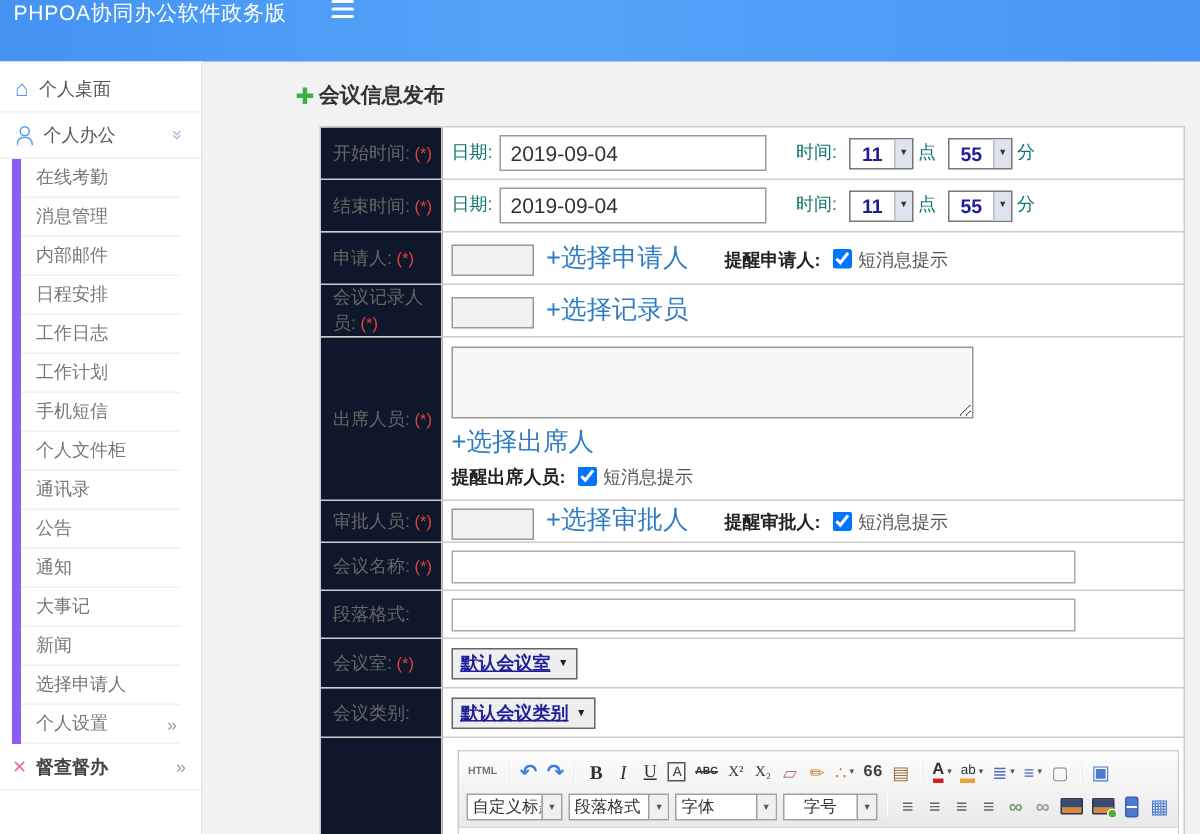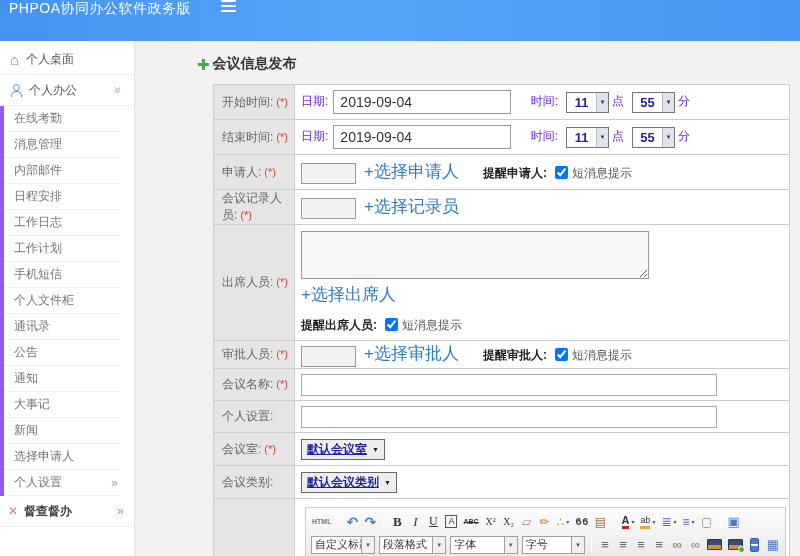--- a/index.html
+++ b/index.html
@@ -15,59 +15,59 @@
   
   .layout{display:flex;height:515px}
   .sidebar{width:135px;background:#fff;border-right:1px solid #e3e3e3;padding-top:3px;overflow:hidden}
   .side-top{height:31px;display:flex;align-items:center;border-bottom:1px solid #f0f0f0;cursor:pointer}
   .side-top .lb{font-size:12px;color:#555}
   .home-icon{color:#4a9af5;font-size:15px;margin:0 7px 0 10px;line-height:1}
   .person-icon{width:12px;height:13px;margin:0 7px 0 10px;position:relative;display:inline-block}
   .person-icon::before{content:"";position:absolute;top:0;left:3px;width:5px;height:5px;border:1px solid #4a9af5;border-radius:50%}
   .person-icon::after{content:"";position:absolute;bottom:0;left:1px;width:9px;height:5px;border:1px solid #4a9af5;border-bottom:none;border-radius:5px 5px 0 0}
   .chev-down{margin-left:auto;margin-right:12px;color:#9ab8dd;font-size:12px;transform:rotate(90deg)}
-  .submenu{border-left:4px solid #8b5cf6}
+  .submenu{margin-left:8px;border-left:6px solid #8b5cf6}
   .sub-item{height:26px;display:flex;align-items:center;border-bottom:1px solid #f0f0f0;margin-right:14px;padding-left:10px;cursor:pointer}
   .sub-item .lb{font-size:12px;color:#777}
   .sub-item .arrow{margin-left:auto;margin-right:2px;color:#999;font-size:12px}
   .shuffle-icon{color:#ef6e9e;font-size:12px;margin:0 6px 0 8px;font-weight:bold}
   .side-top.supervise .lb{color:#444;font-weight:bold}
   .side-top .arrow{margin-left:auto;margin-right:10px;color:#999;font-size:12px}
 
   
   .main{flex:1;padding:11px 0 0 62px}
   .page-title{display:flex;align-items:center;height:24px}
   .plus-icon{color:#3fae49;font-size:15px;font-weight:bold;margin-right:3px;line-height:1}
   .page-title .tx{font-size:14px;font-weight:bold;color:#333}
 
   .form-wrap{margin-left:16px;margin-top:8px}
   table.form{border-collapse:collapse;width:577px;background:#fff;table-layout:fixed}
   table.form td{border:1px solid #ccc;font-size:12px;vertical-align:middle}
-  td.lbl{width:81px;background:#e5e5e5;color:#666;padding-left:8px}
+  td.lbl{width:81px;background:#0f172a;color:#666;padding-left:8px}
   td.val{padding-left:6px;color:#444}
   em.req{color:#e34141;font-style:normal;margin-left:3px;font-size:11px}
   tr.h35 td{height:35px} tr.h28 td{height:28px} tr.h32 td{height:32px}
   tr.h33 td{height:33px} tr.h86 td{height:86px}
   tr.hlast td{height:88px;vertical-align:top}
 
-  .fl{color:#6d28d9;margin-right:5px}
+  .fl{color:#0f766e;margin-right:5px}
   .timegap{margin-left:16px}
   .inp-date{width:178px;height:24px;border:1px solid #999;font-size:14px;color:#333;padding:0 6px;font-family:inherit;vertical-align:middle}
   .mini-sel{display:inline-flex;align-items:center;width:43px;height:21px;border:1px solid #777;background:#fff;margin:0 3px;vertical-align:middle;cursor:pointer}
   .mini-sel .v{flex:1;text-align:center;color:#1f1f9c;font-weight:bold;font-size:13px}
   .mini-sel .ar{width:12px;height:100%;font-size:6px;color:#333;background:#dfe3ee;border-left:1px solid #bbb;display:flex;align-items:center;justify-content:center}
   .inp-small{width:55px;height:21px;border:1px solid #999;background:#f2f2f2;margin-right:8px;vertical-align:middle}
   .lnk{color:#2f7cc4;text-decoration:none;font-size:17px;cursor:pointer}
   .remind{font-weight:bold;color:#222;margin-left:24px}
   .remind0{font-weight:bold;color:#222}
   input[type=checkbox]{margin:0 4px 0 8px;vertical-align:-2px;cursor:pointer}
   .sms{color:#555}
   .ta{display:block;width:348px;height:48px;background:#f7f7f7;border:1px solid #999;margin:6px 0 4px 0;resize:both;font-family:inherit}
   .rowline{margin:3px 0}
-  .rowline2{margin:11px 0 6px}
+  .rowline2{margin:4px 0 6px}
   .inp-long{width:416px;height:22px;border:1px solid #aaa;padding:0 4px;font-size:13px;font-family:inherit}
   .room-sel{display:inline-flex;align-items:center;height:21px;border:1px solid #666;background:#eee;padding:0 5px;cursor:pointer}
   .room-sel .v{color:#1f1f9c;font-weight:bold;text-decoration:underline;font-size:12px}
   .room-sel .ar{font-size:7px;color:#222;margin-left:5px}
 
   
   .editor{margin:8px 3px 0 4px;border:1px solid #ccc;background:#fff}
   .toolbar{background:linear-gradient(#fdfdfd,#e9e9e9);border-bottom:1px solid #d5d5d5;padding:2px 3px}
   .tb-row{display:flex;align-items:center;height:23px}
   .tb-sep{width:1px;height:15px;background:#c5c5c5;margin:0 4px;border-right:1px solid #fff}
@@ -239,21 +239,21 @@
           <td class="lbl"><span>审批人员:</span><em class="req">(*)</em></td>
           <td class="val">
             <input class="inp-small" type="text" style=""><a class="lnk">+选择审批人</a><span class="remind">提醒审批人:</span><input type="checkbox" checked="" style=""><span class="sms">短消息提示</span>
           </td>
         </tr>
         <tr class="h32">
           <td class="lbl"><span>会议名称:</span><em class="req">(*)</em></td>
           <td class="val"><input class="inp-long" type="text" style=""></td>
         </tr>
         <tr class="h32">
-          <td class="lbl"><span>个人设置:</span></td>
+          <td class="lbl"><span>段落格式:</span></td>
           <td class="val"><input class="inp-long" type="text" style=""></td>
         </tr>
         <tr class="h33">
           <td class="lbl"><span>会议室:</span><em class="req">(*)</em></td>
           <td class="val"><span class="room-sel">
                   <span class="v">默认会议室</span>
                   <span class="ar">▼</span>
                 </span></td>
         </tr>
         <tr class="h33">
@@ -348,21 +348,21 @@
                         <span class="sa">▾</span>
                       </span>
                       <span class="ed-sel" style="width: 68px;">
                         <span class="sl">段落格式</span>
                         <span class="sa">▾</span>
                       </span>
                       <span class="ed-sel" style="width: 68px;">
                         <span class="sl">字体</span>
                         <span class="sa">▾</span>
                       </span>
-                      <span class="ed-sel" style="width: 64px;">
+                      <span class="ed-sel" style="width: 64px; text-align: center;">
                         <span class="sl">字号</span>
                         <span class="sa">▾</span>
                       </span>
                       <span class="tb-sep"></span>
                       <span class="tb-btn t-align">
                         <span class="g">≡</span>
                       </span>
                       <span class="tb-btn t-align">
                         <span class="g">≡</span>
                       </span>

